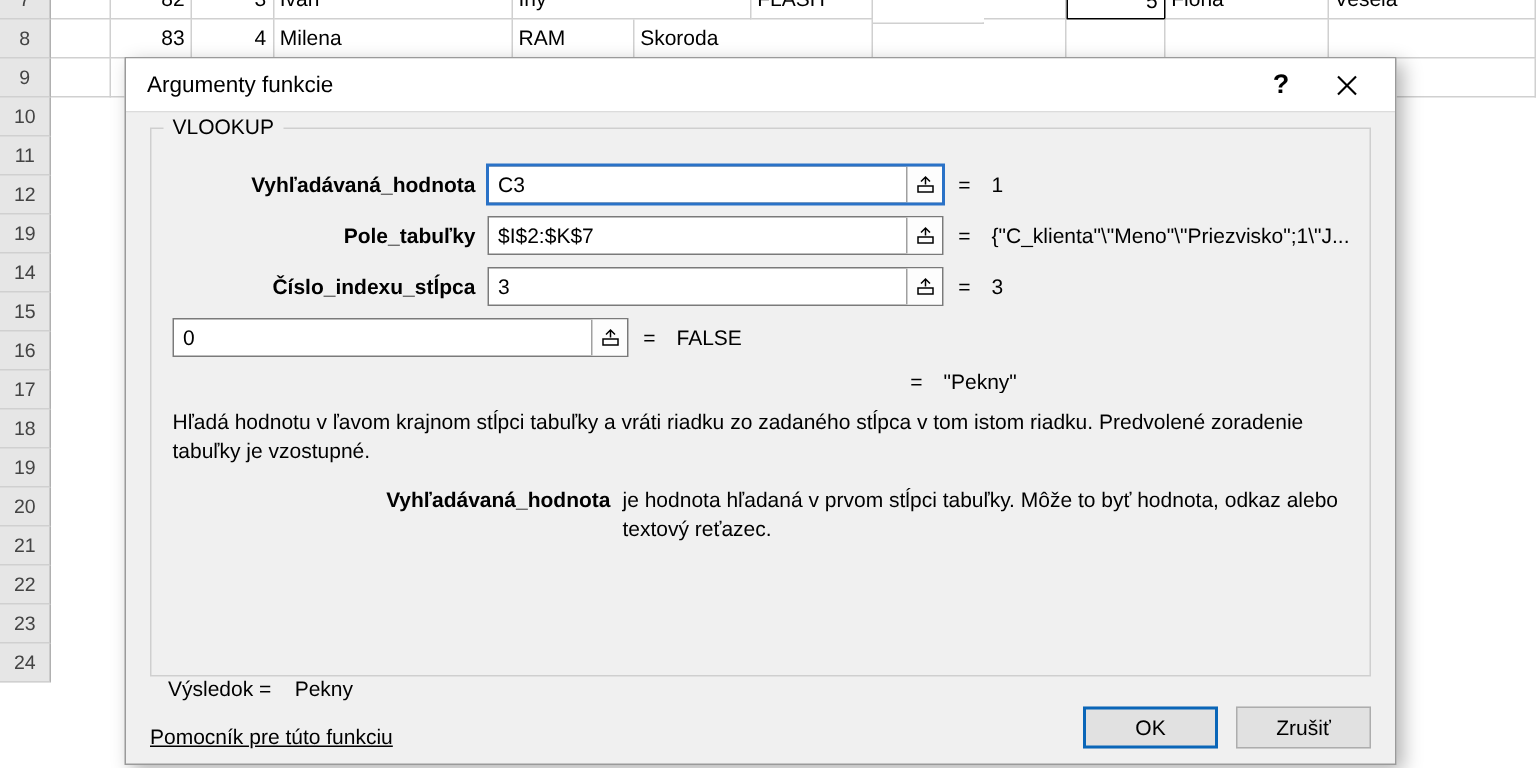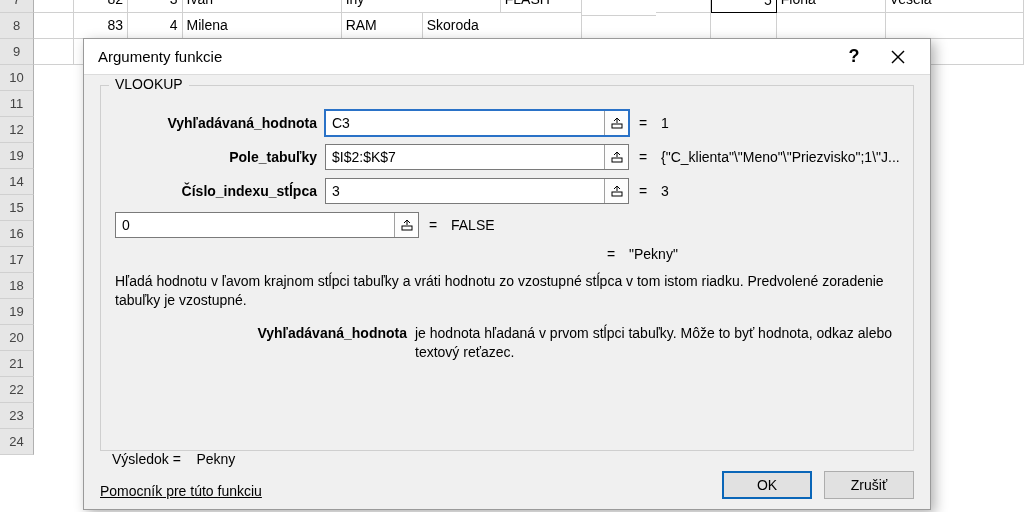--- a/index.html
+++ b/index.html
@@ -306,21 +306,21 @@
         <div class="arg-val">FALSE</div>
       </div>
 
       <div class="result-eq-row">
         <div class="arg-label"></div>
         <div style="width:272px"></div>
         <div class="arg-eq">=</div>
         <div class="arg-val">"Pekny"</div>
       </div>
 
-      <div class="desc">Hľadá hodnotu v ľavom krajnom stĺpci tabuľky a vráti hodnotu zo vzostupné stĺpca v tom istom riadku. Predvolené zoradenie tabuľky je vzostupné.</div>
+      <div class="desc">Hľadá hodnotu v ľavom krajnom stĺpci tabuľky a vráti riadku zo zadaného stĺpca v tom istom riadku. Predvolené zoradenie tabuľky je vzostupné.</div>
 
       <div class="param-help">
         <div class="plabel">Vyhľadávaná_hodnota</div>
         <div class="ptext">je hodnota hľadaná v prvom stĺpci tabuľky. Môže to byť hodnota, odkaz alebo textový reťazec.</div>
       </div>
     </div>
 
     <div class="result-block">
       <span>Výsledok =</span>
       &nbsp;&nbsp;

